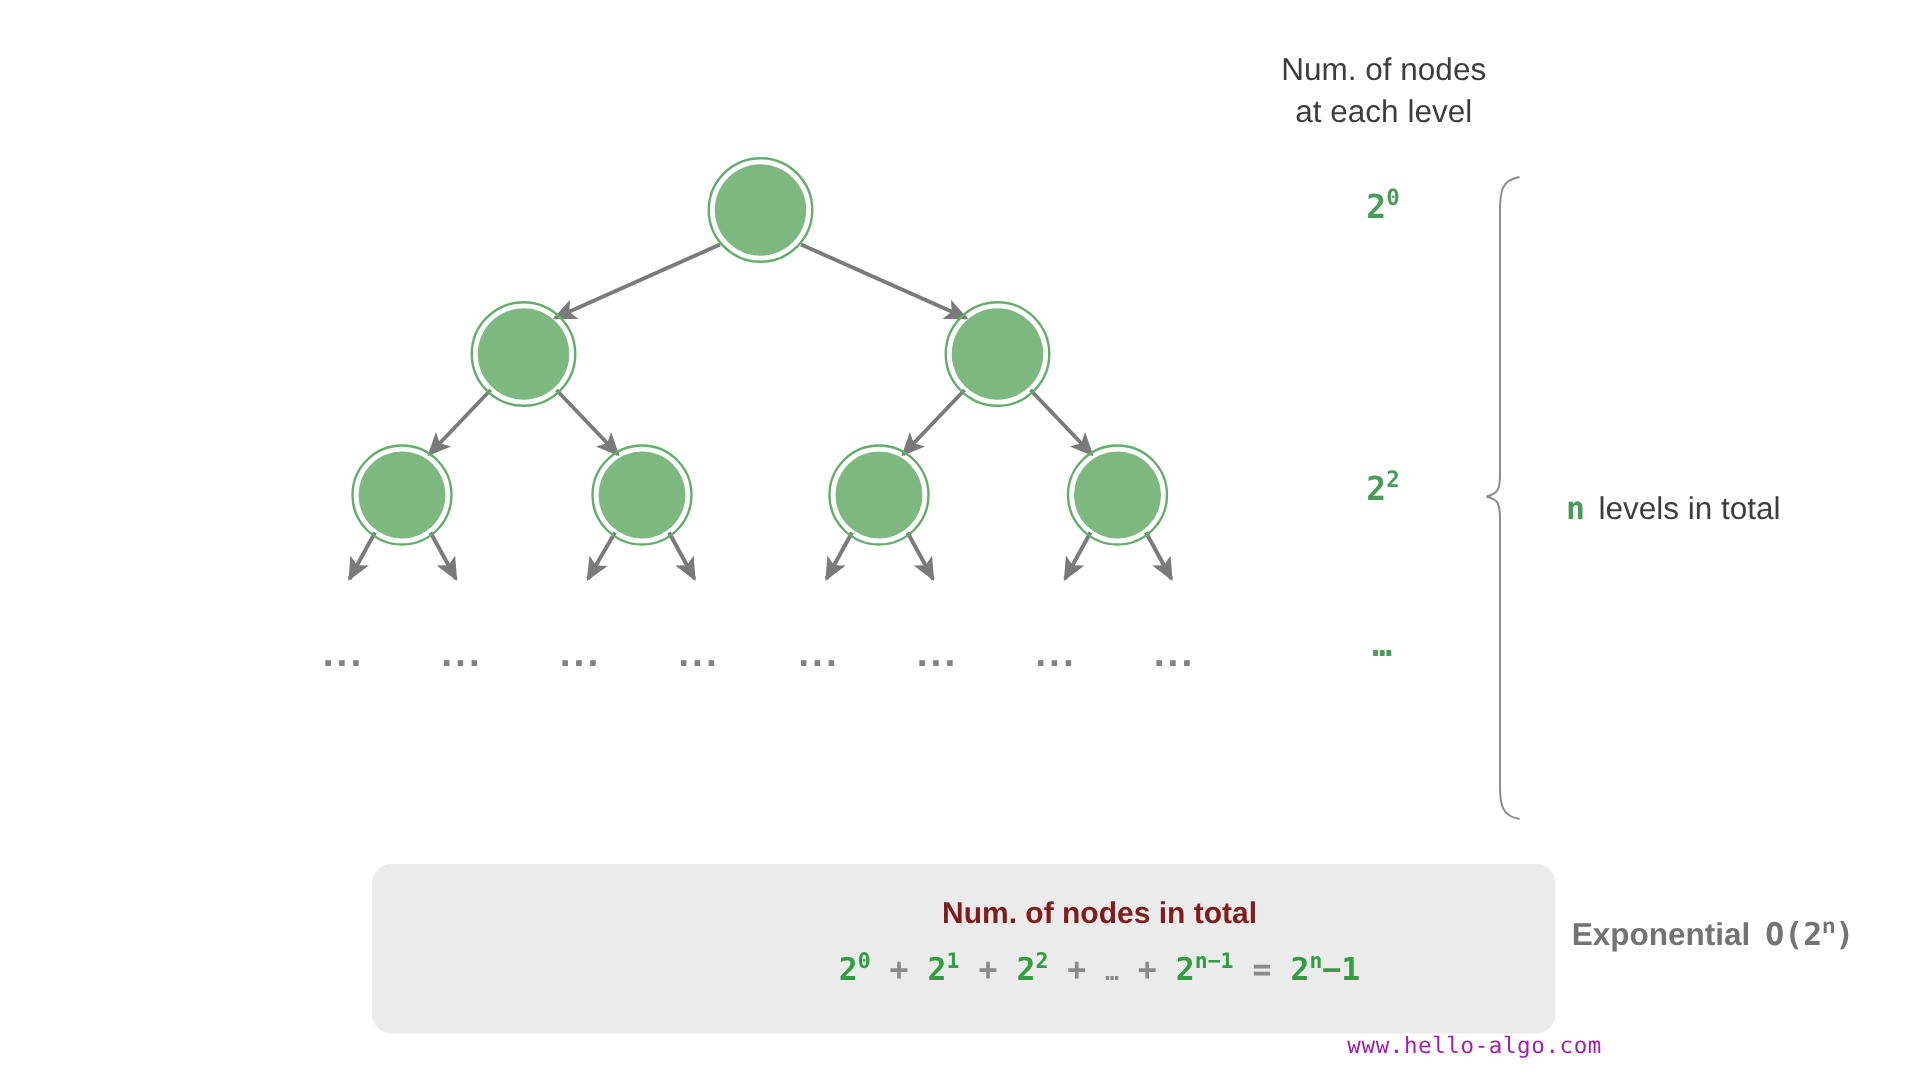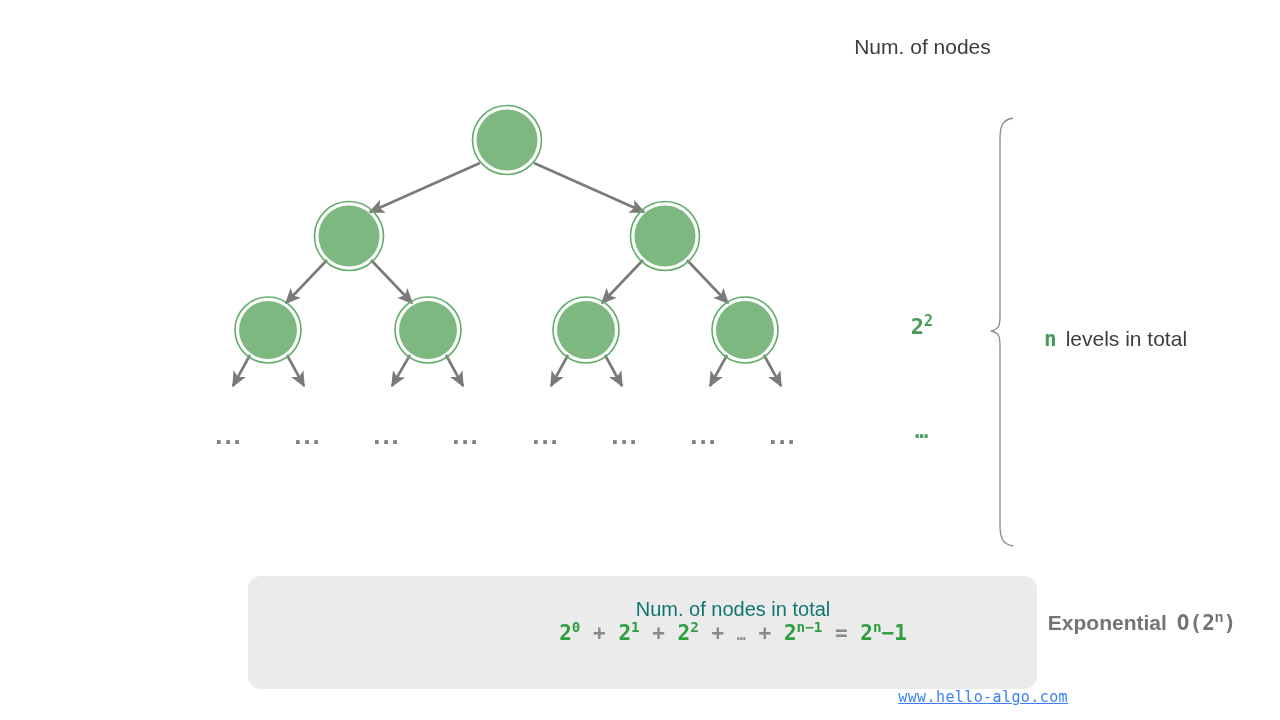--- a/index.html
+++ b/index.html
@@ -103,26 +103,27 @@
     height: 113px;
     background: #ebebeb;
     border-radius: 13px;
   }
   .sum-col {
     position: absolute;
     text-align: center;
   }
   .sum-title {
     font-size: 20px;
-    font-weight: normal;
-    color: #0f766e;
+    font-weight: bold;
+    color: #7f1d1d;
     white-space: nowrap;
     font-family: "Liberation Sans", sans-serif;
   }
   .sum-formula {
+    margin-top: 13px;
     font-family: "DejaVu Sans Mono", monospace;
     font-weight: bold;
     font-size: 21px;
     color: #2f9e41;
     white-space: nowrap;
   }
   .sum-formula sup {
     font-size: 0.68em;
     vertical-align: super;
     line-height: 0;
@@ -156,23 +157,22 @@
   #left-col  { left: 278px; top: 22px; width: 414px; }
   #right-col { left: 760px; top: 22px; width: 268px; }
 
   
   #watermark {
     position: absolute;
     right: 20px;
     bottom: 14px;
     font-family: "DejaVu Sans Mono", monospace;
     font-size: 15px;
-    color: #3b82f6;
+    color: #a21caf;
     letter-spacing: 0.4px;
-    text-decoration: underline;
   }
 </style>
 </head>
 <body>
 
 <div id="stage">
 
   <svg id="tree-svg" viewBox="0 0 1280 720" xmlns="http://www.w3.org/2000/svg">
     <defs>
       <marker id="ah" markerWidth="7" markerHeight="7" refX="5.4" refY="3" orient="auto" markerUnits="strokeWidth">
@@ -225,22 +225,26 @@
              C1001,120 1000,128 1000,140
              L1000,316
              C1000,326 999,329 991,331
              C999,333 1000,336 1000,346
              L1000,524
              C1000,536 1001,544 1013,546" fill="none" stroke="#8a8a8a" stroke-width="1.3"></path>
   </svg>
 
   <div class="col-header">
     <div>Num. of nodes</div>
-  </div>
-
+    <div>at each level</div>
+  </div>
+
+  <div class="level-label" style="top:126px">
+    <span>2</span><sup>0</sup>
+  </div>
   <div class="level-label" style="top:314px">
     <span>2</span><sup>2</sup>
   </div>
   <div class="level-label dots" style="top:418px">
     <span>…</span>
   </div>
 
   <div class="brace-label">
     <span class="nvar">n</span><span class="rest">levels in total</span>
   </div>

